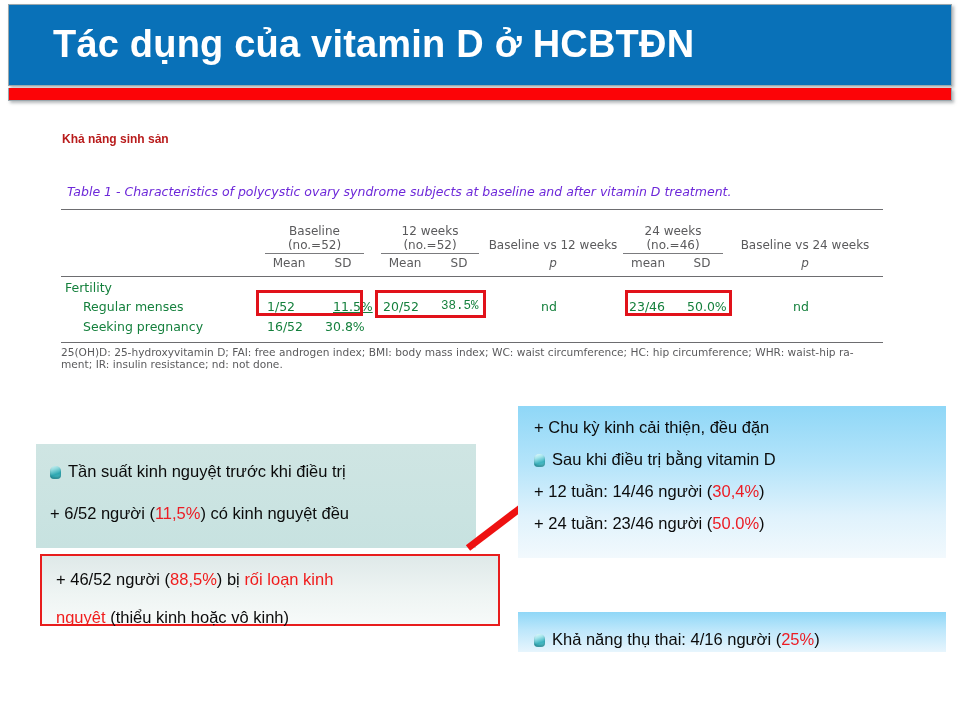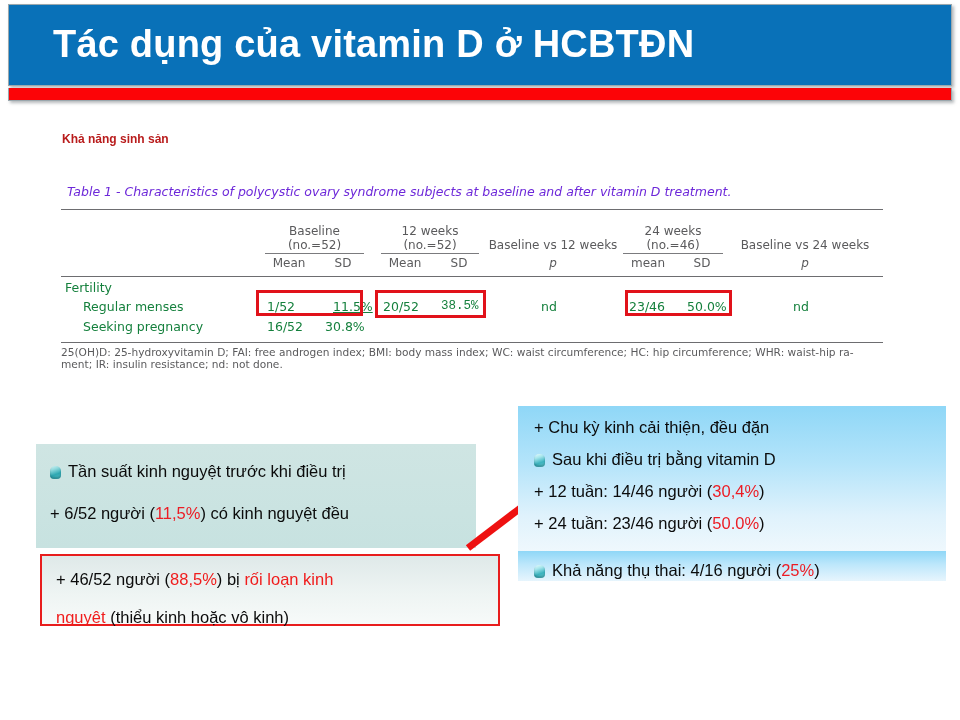--- a/index.html
+++ b/index.html
@@ -189,25 +189,25 @@
     top: 406px;
     width: 428px;
     height: 152px;
     background: linear-gradient(180deg, #8fd7f7 0%, #b4e4fa 38%, #dff2fc 72%, #f2f9fd 100%);
     padding: 10px 0 0 16px;
   }
   #box-right-top .line { margin-bottom: 10px; }
 
   #box-right-bottom {
     left: 518px;
-    top: 551px;
+    top: 612px;
     width: 428px;
-    height: 30px;
+    height: 40px;
     background: linear-gradient(180deg, #8fd7f7 0%, #bde7fb 45%, #e7f5fd 100%);
-    padding: 8px 0 0 16px;
+    padding: 16px 0 0 16px;
   }
 
   
   #arrow-svg {
     position: absolute;
     left: 460px;
     top: 468px;
     width: 110px;
     height: 90px;
   }

